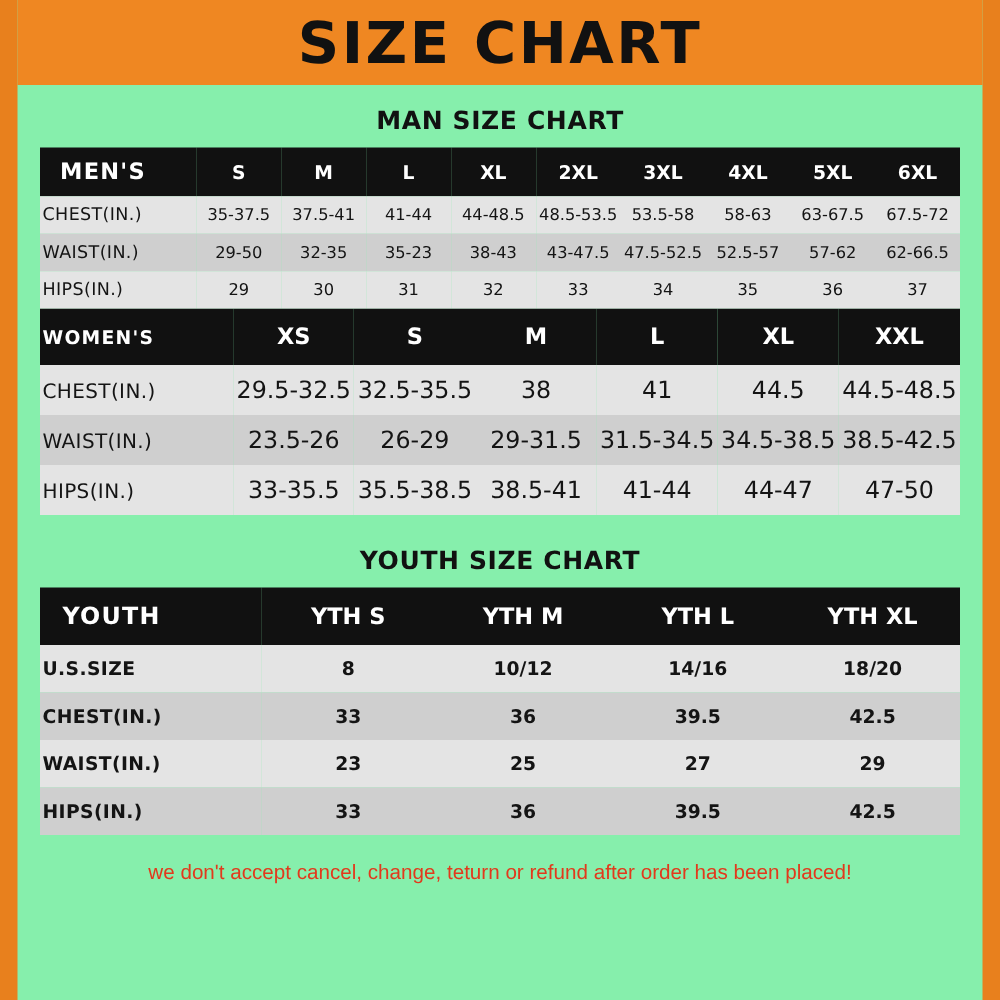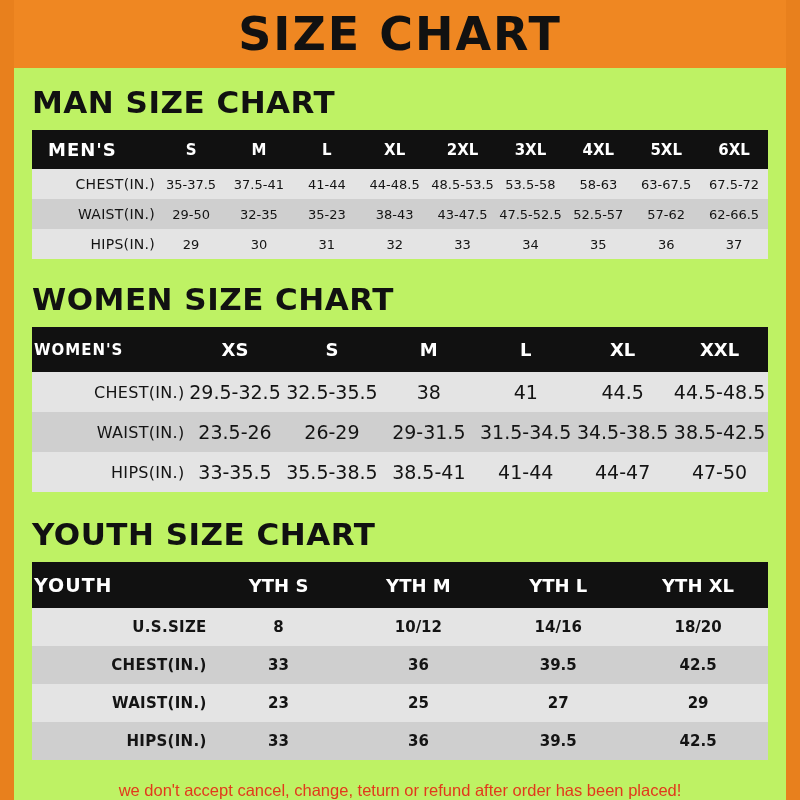--- a/index.html
+++ b/index.html
@@ -13,44 +13,45 @@
     font-family: "Liberation Sans", sans-serif;
     overflow: hidden;
   }
   .page {
     position: relative;
     width: 800px;
     height: 800px;
     box-sizing: border-box;
     border-left: 14px solid #e8801d;
     border-right: 14px solid #e8801d;
-    background: #bef264;
+    background: #86efac;
   }
   .banner {
     height: 68px;
     background: #ef8722;
     display: flex;
     align-items: center;
     justify-content: center;
   }
   .banner-title {
     font-family: "DejaVu Sans", sans-serif;
     font-weight: bold;
     font-size: 46px;
     letter-spacing: 2px;
     color: #111111;
     line-height: 1;
   }
   .content {
     padding: 0 18px;
   }
   .section-title {
+    text-align: center;
     font-family: "DejaVu Sans", sans-serif;
     font-weight: bold;
-    font-size: 31px;
+    font-size: 20px;
     color: #111111;
     letter-spacing: 0.5px;
   }
   .t-man { margin: 16px 0 10px 0; }
   .t-women { margin: 22px 0 10px 0; }
   .t-youth { margin: 24px 0 10px 0; }
 
   table.size-table {
     width: 100%;
     border-collapse: collapse;
@@ -76,21 +77,21 @@
     letter-spacing: 1px;
   }
   
   table.size-table tbody tr.odd { background: #e4e4e4; }
   table.size-table tbody tr.even { background: #cfcfcf; }
   table.size-table tbody td {
     color: #141414;
     padding: 7px 2px;
   }
   table.size-table tbody td.row-label {
-    text-align: right;
+    text-align: left;
     letter-spacing: 0.3px;
   }
 
   
   #men-table thead th { font-size: 15px; }
   #men-table thead th.row-label-head { font-size: 18px; }
   #men-table tbody td { font-size: 13px; }
   #men-table tbody td.row-label { font-size: 14px; }
   #men-table col.c0 { width: 17%; }
 
@@ -102,21 +103,21 @@
   #women-table col.c0 { width: 21%; }
   #women-table thead th { padding: 12px 2px; }
   #women-table tbody td { padding: 9px 2px; }
 
   
   #youth-table thead th { font-size: 18px; }
   #youth-table thead th.row-label-head { font-size: 19px; }
   #youth-table tbody td { font-size: 15px; }
   #youth-table tbody td.row-label { font-size: 15px; }
   #youth-table col.c0 { width: 24%; }
-  #youth-table thead th { padding: 12px 2px; }
+  #youth-table thead th { padding: 12px 18px; }
   #youth-table tbody td { padding: 10px 2px; font-weight: bold; }
 
   .note {
     margin-top: 18px;
     text-align: center;
     color: #e2391c;
     font-family: "Liberation Sans", sans-serif;
     font-size: 16.5px;
     line-height: 1.5;
     padding: 0 4px;
@@ -195,21 +196,20 @@
           <td>32</td>
           <td>33</td>
           <td>34</td>
           <td>35</td>
           <td>36</td>
           <td>37</td>
         </tr>
       </tbody>
     </table>
 
-    <div class="section-title t-women">WOMEN SIZE CHART</div>
     <table class="size-table" id="women-table">
       <colgroup>
         <col class="c0">
           <col>
           <col>
           <col>
           <col>
           <col>
           <col>
       </colgroup>

